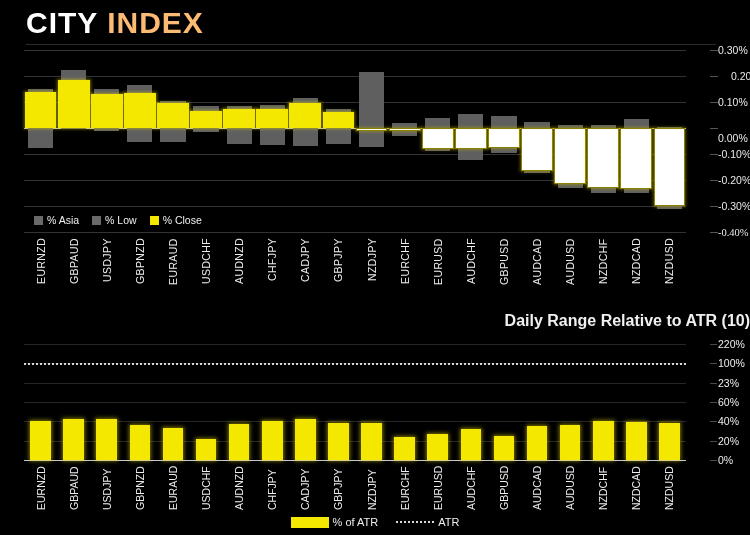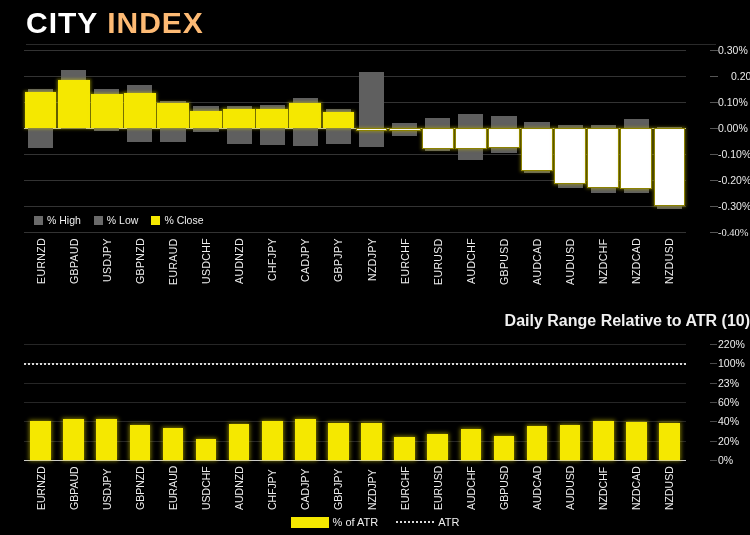--- a/index.html
+++ b/index.html
@@ -89,21 +89,21 @@
       <div class="ytick" style="top: 0px;"></div>
       <div class="ylab1" style="top: 0px;">0.30%</div>
       <div class="grid-line" style="top: 26px;"></div>
       <div class="ytick" style="top: 26px;"></div>
       <div class="ylab1" style="top: 26px; padding-left: 13px;">0.20%</div>
       <div class="grid-line" style="top: 52px;"></div>
       <div class="ytick" style="top: 52px;"></div>
       <div class="ylab1" style="top: 52px;">0.10%</div>
       <div class="zero-line" style="top: 78px;"></div>
       <div class="ytick" style="top: 78px;"></div>
-      <div class="ylab1" style="top: 78px;">0.00%</div>
+      <div class="ylab1" style="top: 88px;">0.00%</div>
       <div class="grid-line" style="top: 104px;"></div>
       <div class="ytick" style="top: 104px;"></div>
       <div class="ylab1" style="top: 104px;">-0.10%</div>
       <div class="grid-line" style="top: 130px;"></div>
       <div class="ytick" style="top: 130px;"></div>
       <div class="ylab1" style="top: 130px;">-0.20%</div>
       <div class="grid-line" style="top: 156px;"></div>
       <div class="ytick" style="top: 156px;"></div>
       <div class="ylab1" style="top: 156px;">-0.30%</div>
       <div class="grid-line" style="top: 182px;"></div>
@@ -186,21 +186,21 @@
         <div class="body down" style="top: 78px; height: 61.1px;"></div>
       </div>
       <div class="col" title="NZDUSD" style="left: 628.9px; width: 33.1px;">
         <div class="wick" style="top: 76.7px; height: 81.9px;"></div>
         <div class="body down" style="top: 78px; height: 78px;"></div>
       </div>
     </div>
   <div class="legend1">
       <div class="lg">
         <span class="sw gray"></span>
-        <span>% High</span>
+        <span>% Asia</span>
       </div>
       <div class="lg">
         <span class="sw gray"></span>
         <span>% Low</span>
       </div>
       <div class="lg">
         <span class="sw yellow"></span>
         <span>% Close</span>
       </div>
     </div>

